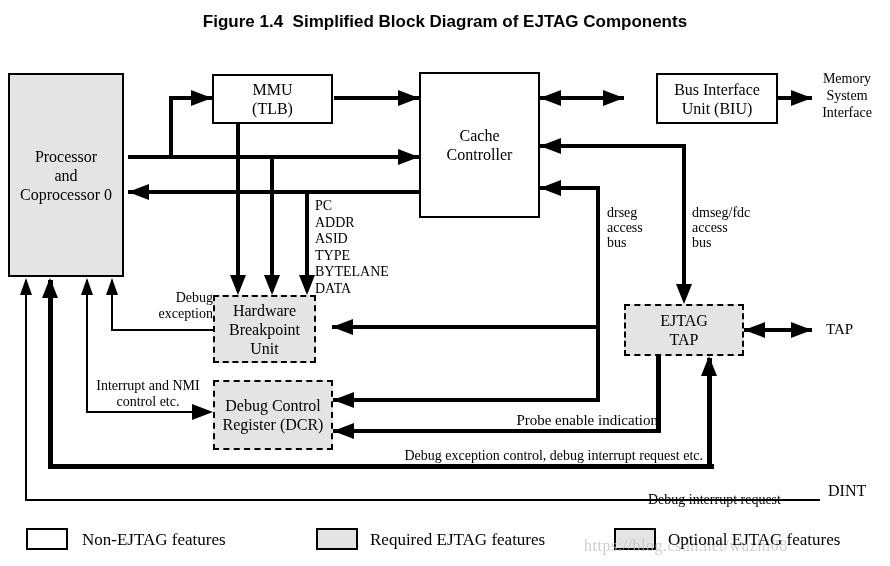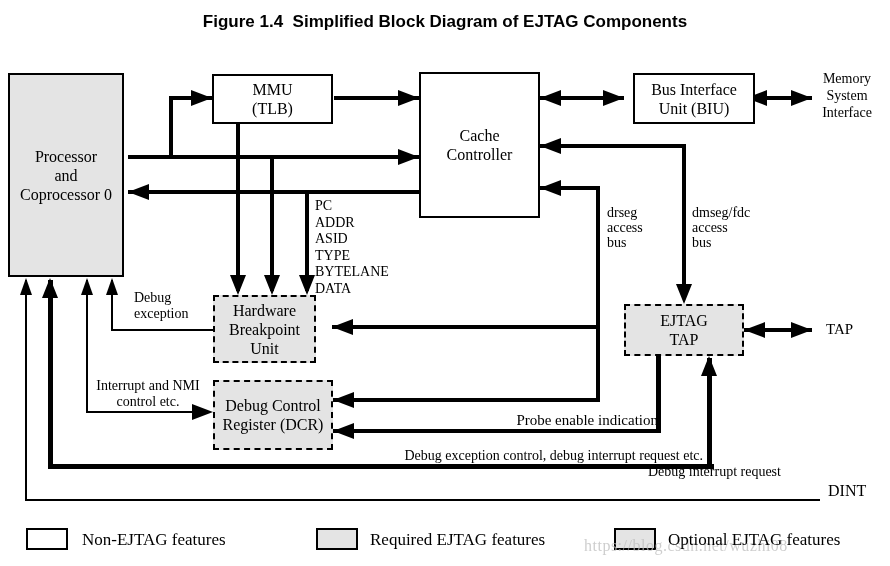--- a/index.html
+++ b/index.html
@@ -101,21 +101,21 @@
   <div class="ln" style="left:111px;top:329px;width:102px;height:2px"></div>
   <div class="ah u sm" style="left:106px;top:278px"></div>
 
   <div class="box shaded" style="left:8px;top:73px;width:116px;height:204px">Processor
 and
 Coprocessor 0</div>
   <div class="box" style="left:212px;top:74px;width:121px;height:50px">MMU
 (TLB)</div>
   <div class="box" style="left:419px;top:72px;width:121px;height:146px">Cache
 Controller</div>
-  <div class="box" style="left:633px;top:73px;width:122px;height:51px">Bus Interface
+  <div class="box" style="left:656px;top:73px;width:122px;height:51px">Bus Interface
 Unit (BIU)</div>
   <div class="box shaded dashedb" style="left:213px;top:295px;width:103px;height:68px">Hardware
 Breakpoint
 Unit</div>
   <div class="box shaded dashedb" style="left:213px;top:380px;width:120px;height:70px">Debug Control
 Register (DCR)</div>
   <div class="box shaded dashedb" style="left:624px;top:304px;width:120px;height:52px">EJTAG
 TAP</div>
 
   <div class="lbl" style="left:810px;top:70px;width:74px;text-align:center;line-height:17px">Memory
@@ -126,27 +126,27 @@
 ASID
 TYPE
 BYTELANE
 DATA</div>
   <div class="lbl" style="left:607px;top:205px;line-height:15px">drseg
 access
 bus</div>
   <div class="lbl" style="left:692px;top:205px;line-height:15px">dmseg/fdc
 access
 bus</div>
-  <div class="lbl" style="left:134px;top:290px;width:72px;text-align:left">Debug
+  <div class="lbl" style="left:141px;top:290px;width:72px;text-align:right">Debug
 exception</div>
   <div class="lbl" style="left:88px;top:378px;width:120px;text-align:center">Interrupt and NMI
 control etc.</div>
   <div class="lbl" style="left:470px;top:412px;width:188px;text-align:right;font-size:15px">Probe enable indication</div>
   <div class="lbl" style="left:375px;top:448px;width:328px;text-align:right">Debug exception control, debug interrupt request etc.</div>
-  <div class="lbl" style="left:648px;top:464px">Debug interrupt request</div>
+  <div class="lbl" style="left:648px;top:492px">Debug interrupt request</div>
   <div class="lbl" style="left:828px;top:483px;font-size:16px">DINT</div>
   <div class="lbl" style="left:826px;top:321px;font-size:15px">TAP</div>
 
   <div>
     <div class="legend-swatch" style="left:26px;top:528px;background:#fff"></div>
     <div class="legend-lbl" style="left:82px;top:530px">Non-EJTAG features</div>
     <div class="legend-swatch shaded" style="left:316px;top:528px"></div>
     <div class="legend-lbl" style="left:370px;top:530px">Required EJTAG features</div>
     <div class="legend-swatch shaded dashedb" style="left:614px;top:528px"></div>
     <div class="legend-lbl" style="left:668px;top:530px">Optional EJTAG features</div>

